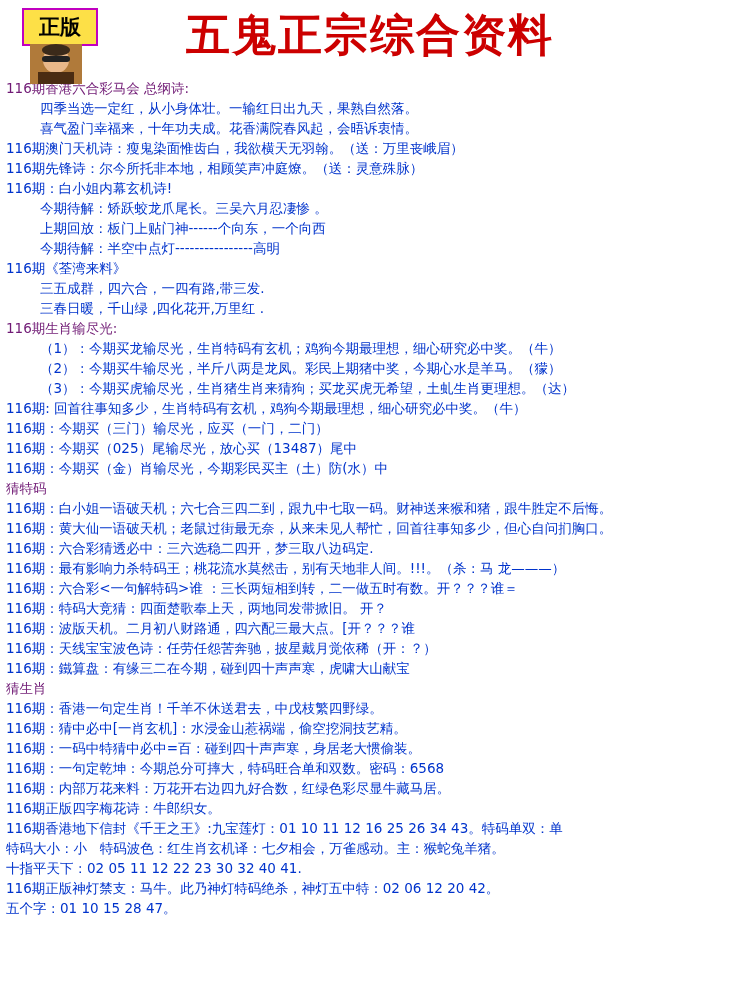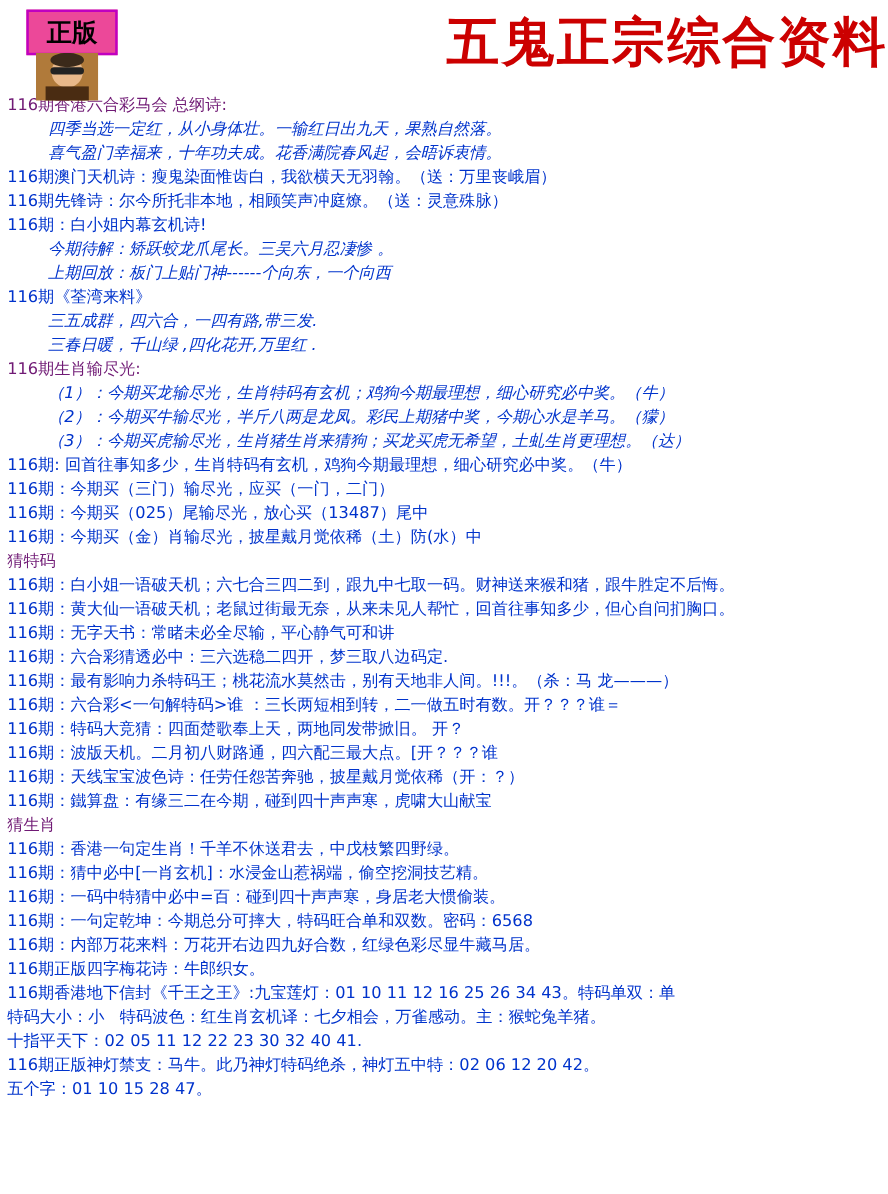--- a/index.html
+++ b/index.html
@@ -6,44 +6,44 @@
   body{
     width:740px;
     background:#ffffff;
     font-family:"DejaVu Sans","Liberation Sans",sans-serif;
     color:#000;
   }
   .page{position:relative;width:740px;min-height:995px;overflow:hidden;}
   .header{position:relative;height:78px;}
   .badge{
     position:absolute;left:22px;top:8px;width:72px;height:34px;
-    border:2px solid #c000c0;background:#ec4899;
+    border:2px solid #c000c0;background:#fde047;
     display:flex;align-items:center;justify-content:center;
     font-size:21px;font-weight:bold;color:#000;
     font-family:Liberation Serif, serif;
   }
   .avatar{
     position:absolute;left:30px;top:44px;width:52px;height:40px;
     overflow:hidden;
   }
   .title{
-    position:absolute;left:0;top:6px;width:740px;text-align:right;
+    position:absolute;left:0;top:6px;width:740px;text-align:center;
     font-size:44px;font-weight:bold;color:#cc0000;letter-spacing:2px;
     font-family:"DejaVu Serif","Liberation Serif",serif;
   }
   .body{padding:0 6px 4px 6px;}
   .ln{
     font-size:13.5px;
     line-height:20px;
     white-space:pre-wrap;
     font-family:"DejaVu Sans","Liberation Sans",sans-serif;
   }
   .red{color:#701a75;}
   .blue{color:#0033cc;}
-  .ind1{padding-left:34px;font-style:italic;}
+  .ind1{padding-left:34px;}
 </style>
 </head>
 <body>
 
 <div class="page">
 
   <div class="header">
     <div class="badge">正版</div>
     <div class="avatar">
       <svg width="52" height="40" viewBox="0 0 52 40">
@@ -60,35 +60,35 @@
   <div class="body">
 
   <div class="ln red">116期香港六合彩马会 总纲诗:</div>
       <div class="ln blue ind1">四季当选一定红，从小身体壮。一输红日出九天，果熟自然落。</div>
       <div class="ln blue ind1">喜气盈门幸福来，十年功夫成。花香满院春风起，会晤诉衷情。</div>
       <div class="ln blue">116期澳门天机诗：瘦鬼染面惟齿白，我欲横天无羽翰。（送：万里丧峨眉）</div>
       <div class="ln blue">116期先锋诗：尔今所托非本地，相顾笑声冲庭燎。（送：灵意殊脉）</div>
       <div class="ln blue">116期：白小姐内幕玄机诗!</div>
       <div class="ln blue ind1">今期待解：矫跃蛟龙爪尾长。三吴六月忍凄惨 。</div>
       <div class="ln blue ind1">上期回放：板门上贴门神------个向东，一个向西</div>
+      <div class="ln blue ind1">今期待解：半空中点灯----------------高明</div>
       <div class="ln blue">116期《荃湾来料》</div>
       <div class="ln blue ind1">三五成群，四六合，一四有路,带三发.</div>
       <div class="ln blue ind1">三春日暖，千山绿 ,四化花开,万里红 .</div>
       <div class="ln red">116期生肖输尽光:</div>
       <div class="ln blue ind1">（1）：今期买龙输尽光，生肖特码有玄机；鸡狗今期最理想，细心研究必中奖。（牛）</div>
       <div class="ln blue ind1">（2）：今期买牛输尽光，半斤八两是龙凤。彩民上期猪中奖，今期心水是羊马。（獴）</div>
       <div class="ln blue ind1">（3）：今期买虎输尽光，生肖猪生肖来猜狗；买龙买虎无希望，土虬生肖更理想。（达）</div>
       <div class="ln blue">116期: 回首往事知多少，生肖特码有玄机，鸡狗今期最理想，细心研究必中奖。（牛）</div>
       <div class="ln blue">116期：今期买（三门）输尽光，应买（一门，二门）</div>
       <div class="ln blue">116期：今期买（025）尾输尽光，放心买（13487）尾中</div>
-      <div class="ln blue">116期：今期买（金）肖输尽光，披星戴月觉依稀（土）防(水）中</div>
+      <div class="ln blue">116期：今期买（金）肖输尽光，今期彩民买主（土）防(水）中</div>
       <div class="ln red">猜特码</div>
       <div class="ln blue">116期：白小姐一语破天机；六七合三四二到，跟九中七取一码。财神送来猴和猪，跟牛胜定不后悔。</div>
       <div class="ln blue">116期：黄大仙一语破天机；老鼠过街最无奈，从来未见人帮忙，回首往事知多少，但心自问扪胸口。</div>
-      <div class="ln blue">116期：无字天书：常睹未必全尽输，平心静气可和讲</div>
       <div class="ln blue">116期：六合彩猜透必中：三六选稳二四开，梦三取八边码定.</div>
       <div class="ln blue">116期：最有影响力杀特码王；桃花流水莫然击，别有天地非人间。!!!。（杀：马 龙———）</div>
       <div class="ln blue">116期：六合彩&lt;一句解特码&gt;谁 ：三长两短相到转，二一做五时有数。开？？？谁＝</div>
       <div class="ln blue">116期：特码大竞猜：四面楚歌奉上天，两地同发带掀旧。 开？</div>
       <div class="ln blue">116期：波版天机。二月初八财路通，四六配三最大点。[开？？？谁</div>
       <div class="ln blue">116期：天线宝宝波色诗：任劳任怨苦奔驰，披星戴月觉依稀（开：？）</div>
       <div class="ln blue">116期：鐵算盘：有缘三二在今期，碰到四十声声寒，虎啸大山献宝</div>
       <div class="ln red">猜生肖</div>
       <div class="ln blue">116期：香港一句定生肖！千羊不休送君去，中戊枝繁四野绿。</div>
       <div class="ln blue">116期：猜中必中[一肖玄机]：水浸金山惹祸端，偷空挖洞技艺精。</div>

